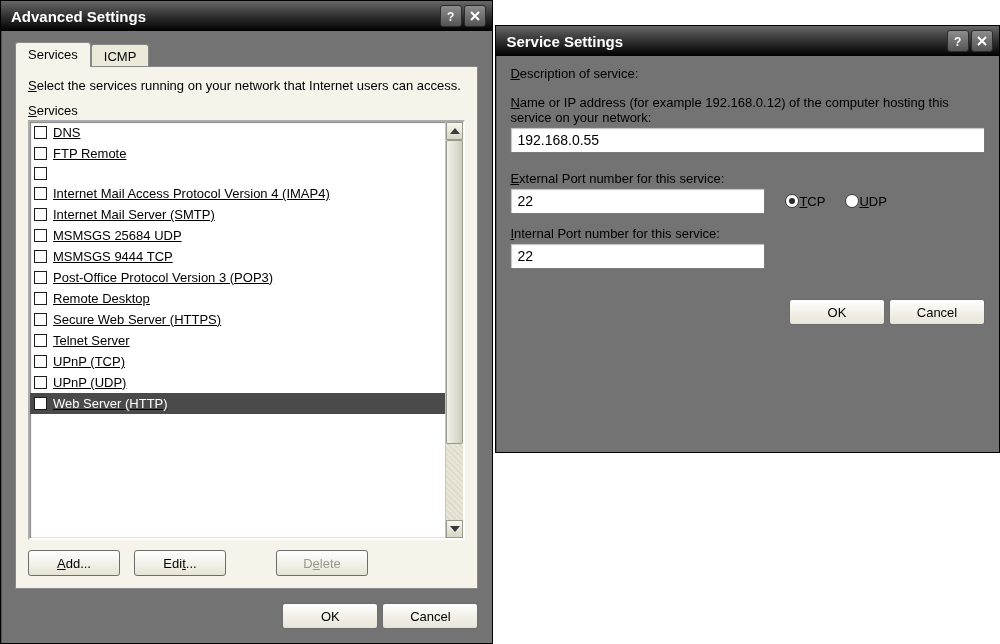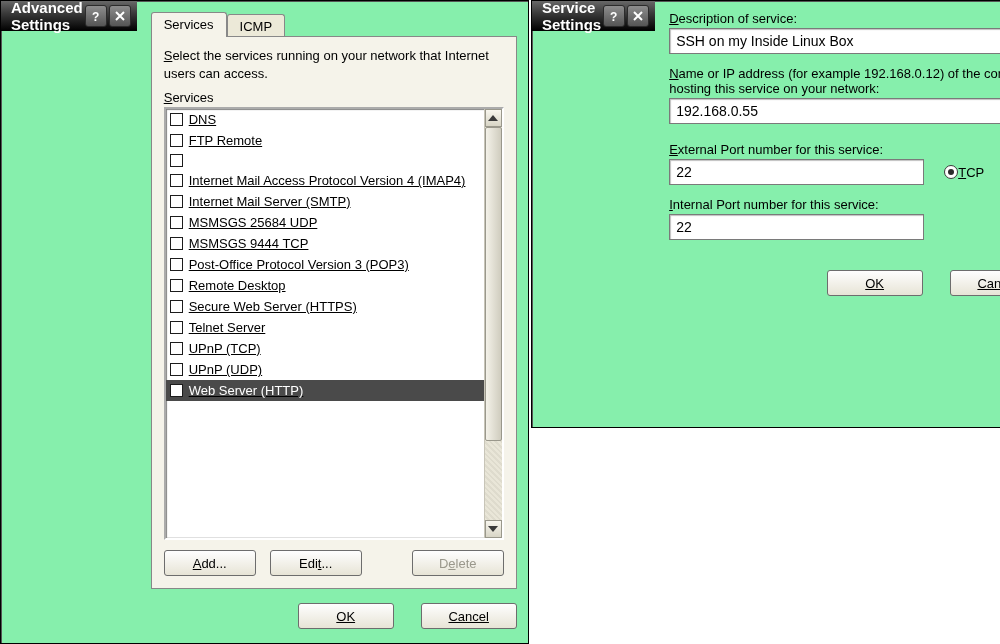--- a/index.html
+++ b/index.html
@@ -11,23 +11,23 @@
     background: #ffffff;
     font-family: Tahoma, "MS Sans Serif", Arial, sans-serif;
     font-size: 13px;
     color: #000;
     overflow: hidden;
     display: flex;
     align-items: flex-start;
   }
   .window {
     border: 1px solid #000;
-    background: #86efac;
-    display: flex;
-    flex-direction: row;
+    background: #737373;
+    display: flex;
+    flex-direction: column;
     box-shadow: 1px 1px 0 #555 inset;
     justify-content: space-between;
   }
   .titlebar {
     background: linear-gradient(to bottom, #686868, #3b3b3b 40%, #000 100%);
     color: #fff;
     display: flex;
     align-items: center;
     padding: 4px 6px;
     height: 30px;
@@ -55,21 +55,21 @@
   }
   .titlebar-btn svg { width: 12px; height: 12px; }
   .client {
     flex: 1;
     padding: 10px 14px 14px 14px;
     display: flex;
     flex-direction: column;
   }
   
   #win-left { width: 529px; height: 644px; }
-  #win-right { width: 541px; height: 428px; margin-left: 2px; }
+  #win-right { width: 541px; height: 428px; margin-left: 2px; margin-top: 25px; }
   
   .tabstrip {
     display: flex;
     align-items: flex-end;
     height: 26px;
     margin-bottom: -1px;
   }
   .tab {
     border: 1px solid #888;
     border-bottom: none;
@@ -177,23 +177,22 @@
     justify-content: center;
   }
   .btn:disabled, .btn.disabled {
     color: #9a988c;
     cursor: default;
     margin-left: 36px;
   }
   .bottom-buttons {
     display: flex;
     justify-content: flex-end;
-    gap: 27px;
+    gap: 4px;
     margin-top: 14px;
-    text-decoration: underline;
   }
   
   .field-group { margin-bottom: 12px; }
   .textfield {
     width: 100%;
     height: 26px;
     border: 1px solid #7a7a7a;
     background: #fff;
     padding: 3px 6px;
     font-family: inherit;
@@ -367,21 +366,20 @@
       <svg viewBox="0 0 12 12">
           <path d="M2 2 L10 10 M10 2 L2 10" stroke="#fff" stroke-width="2"></path>
         </svg>
     </div>
   </div>
 
   <div class="client">
 
     <div class="field-group">
       <div class="label"><span class="u">D</span>escription of service:</div>
-      <input class="textfield" value="SSH on my Inside Linux Box" style="">
     </div>
 
     <div class="field-group">
       <div class="label"><span class="u">N</span><span>ame or IP address (for example 192.168.0.12) of the computer hosting this service on your network:</span></div>
       <input class="textfield" value="192.168.0.55" style="">
     </div>
 
     <div class="field-group" style="margin-top:6px">
       <div class="label"><span class="u">E</span>xternal Port number for this service:</div>
       <div class="port-row">

